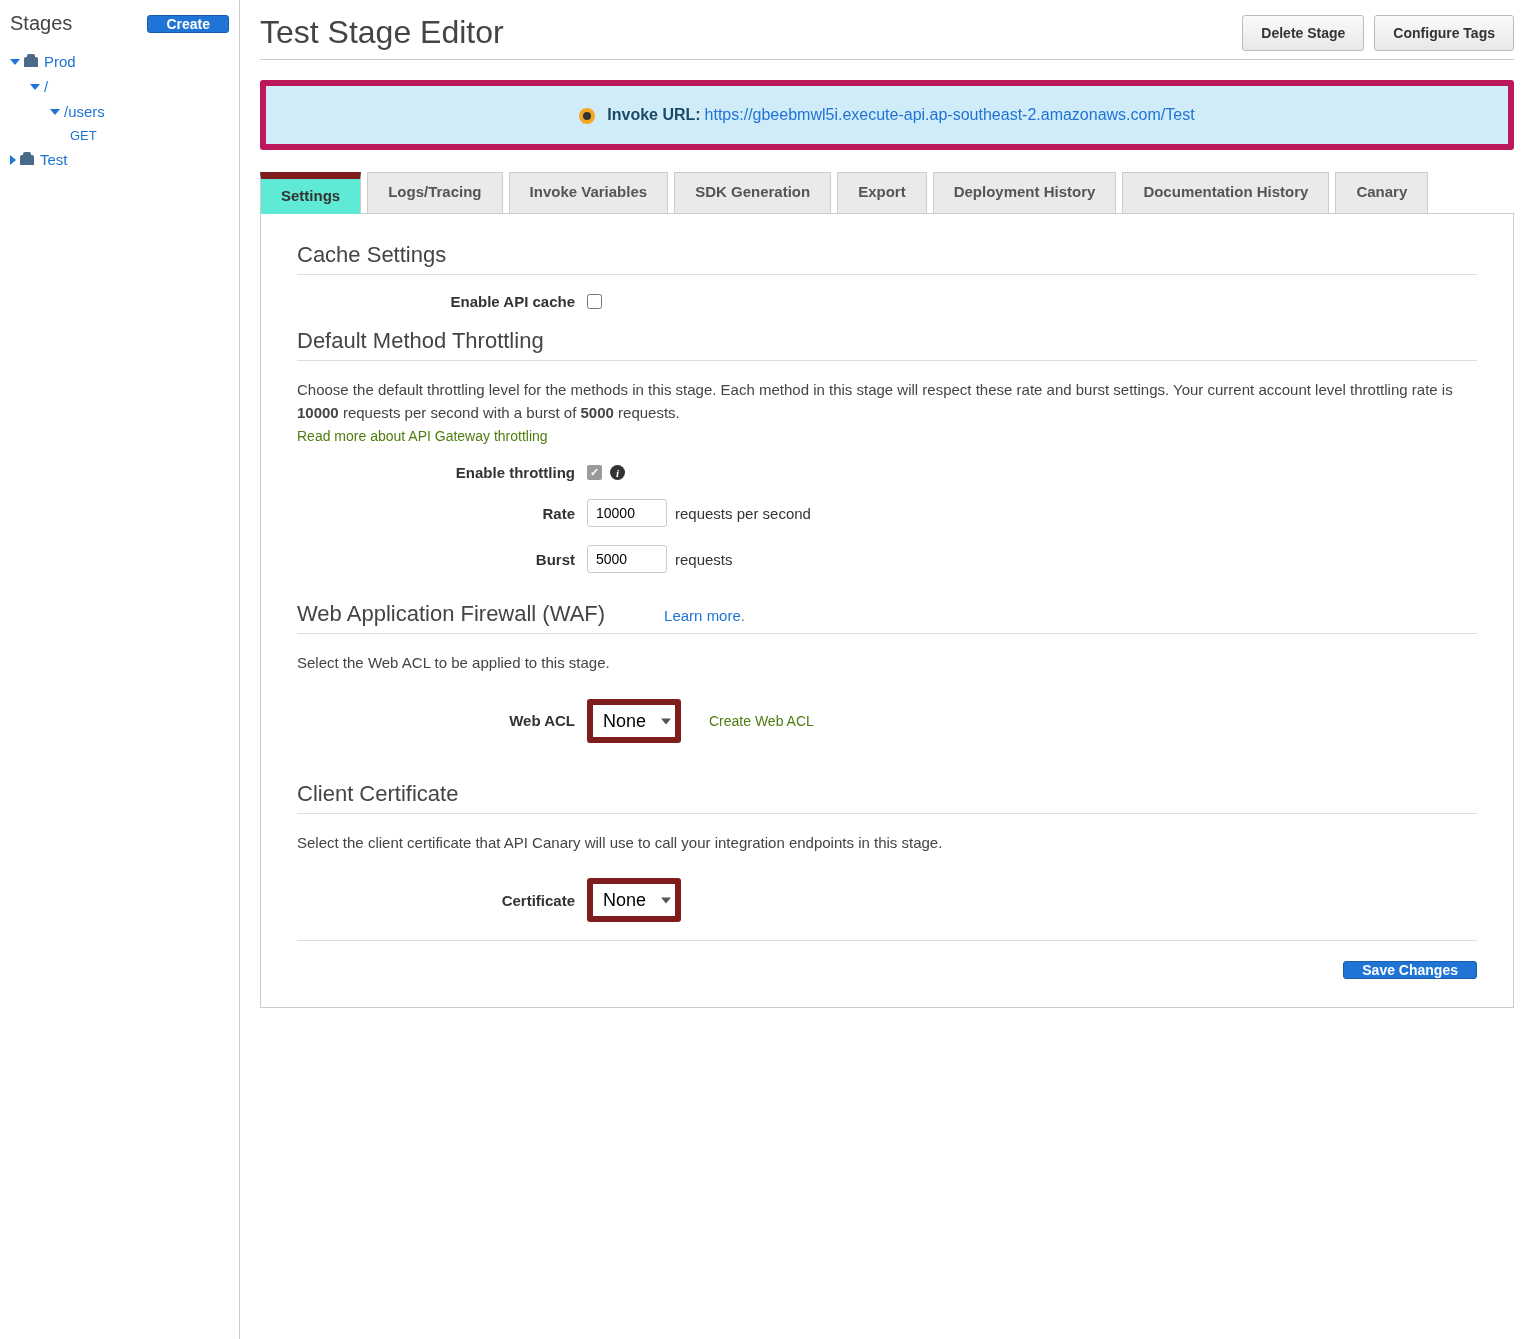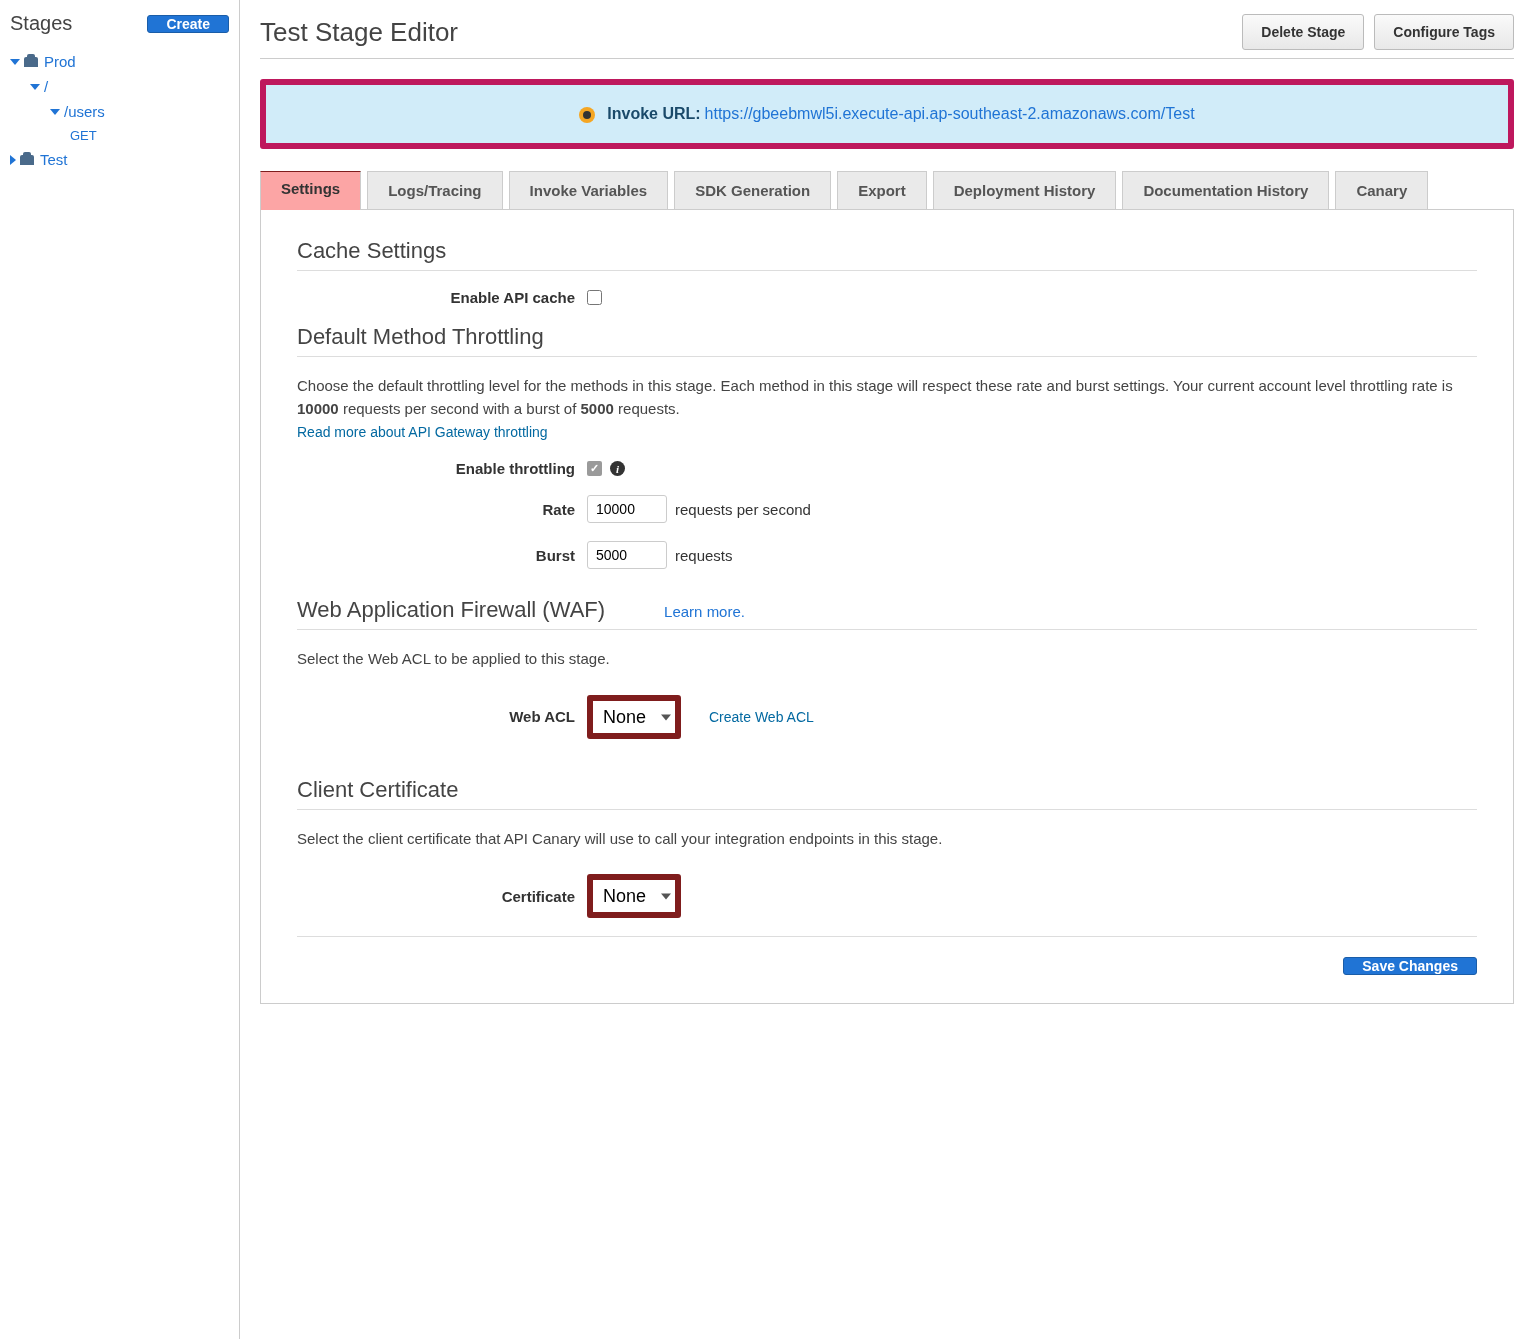--- a/index.html
+++ b/index.html
@@ -22,43 +22,43 @@
 .caret.down { border-left: 5px solid transparent; border-right: 5px solid transparent; border-top: 6px solid #2074d5; }
 .caret.right { border-top: 5px solid transparent; border-bottom: 5px solid transparent; border-left: 6px solid #2074d5; }
 .stage-icon { width: 14px; height: 10px; background: #4a6a8a; border-radius: 2px 2px 0 0; display: inline-block; margin-right: 6px; position: relative; }
 .stage-icon::after { content: ''; position: absolute; left: 3px; top: -3px; width: 8px; height: 3px; background: #4a6a8a; border-radius: 2px 2px 0 0; }
 .tree-label { color: #2074d5; }
 .tree-method { color: #2074d5; font-size: 13px; }
 
 
 .main { flex: 1; padding: 14px 20px; }
 .main-header { display: flex; justify-content: space-between; align-items: center; padding-bottom: 8px; border-bottom: 1px solid #ccc; margin-bottom: 20px; }
-.page-title { font-size: 26px; font-weight: 400; color: #444; }
+.page-title { font-size: 32px; font-weight: 400; color: #444; }
 .header-actions { display: flex; gap: 10px; }
 .btn-default { background: linear-gradient(#fafafa, #e8e8e8); border: 1px solid #bbb; border-radius: 3px; color: #333; font-weight: bold; padding: 9px 18px; font-size: 14px; cursor: pointer; }
 
 
 .invoke-banner { background: #d1ecf9; border: 6px solid #be185d; border-radius: 3px; padding: 20px; text-align: center; margin-bottom: 22px; }
 .target-icon { display: inline-block; width: 16px; height: 16px; background: #f5a623; border-radius: 50%; position: relative; margin-right: 8px; vertical-align: middle; }
 .target-icon::after { content: ''; position: absolute; left: 4px; top: 4px; width: 8px; height: 8px; background: #333; border-radius: 50%; }
 .invoke-label { font-weight: bold; color: #1a4a6a; font-size: 16px; }
 .invoke-url { color: #2074d5; font-size: 16px; text-decoration: none; }
 
 
 .tabs { display: flex; flex-wrap: wrap; gap: 6px; margin-bottom: 0; }
 .tab { background: #eaeaea; border: 1px solid #ccc; border-bottom: none; padding: 10px 20px; font-size: 15px; font-weight: bold; color: #555; cursor: pointer; border-radius: 0; }
-.tab.active { background: #fca5a5; border-top: 1px solid #7f1d1d; color: #333; position: relative; z-index: 2; margin-bottom: -1px; padding-top: 8px; }
+.tab.active { background: #5eead4; border-top: 7px solid #7f1d1d; color: #333; position: relative; z-index: 2; margin-bottom: -1px; padding-top: 8px; }
 
 
 .panel { border: 1px solid #ccc; padding: 28px 36px 28px 36px; background: #fff; }
 .section-title { font-size: 22px; font-weight: 400; color: #444; margin-bottom: 6px; }
 .section-rule { border: none; border-top: 1px solid #ddd; margin-bottom: 18px; }
 .section-desc { font-size: 15px; color: #444; line-height: 1.5; margin-bottom: 4px; }
 .section-desc b { font-weight: bold; }
-.link { color: #0369a1; text-decoration: none; cursor: pointer; }
+.link { color: #4d7c0f; text-decoration: none; cursor: pointer; }
 
 .form-row { display: flex; align-items: center; margin-bottom: 18px; }
 .form-label { width: 290px; text-align: right; font-weight: bold; font-size: 15px; padding-right: 12px; }
 .form-control-area { display: flex; align-items: center; gap: 8px; }
 .checkbox { width: 15px; height: 15px; }
 .checkbox-checked-disabled { width: 15px; height: 15px; background: #9a9a9a; border-radius: 2px; display: inline-flex; align-items: center; justify-content: center; }
 .checkbox-checked-disabled::after { content: '✓'; color: #fff; font-size: 11px; font-weight: bold; }
 .info-icon { width: 15px; height: 15px; background: #333; border-radius: 50%; color: #fff; font-size: 11px; font-weight: bold; display: inline-flex; align-items: center; justify-content: center; font-style: italic; font-family: serif; }
 .text-input { border: 1px solid #ccc; border-radius: 3px; padding: 5px 8px; font-size: 14px; width: 80px; }
 .select { border: 6px solid #7f1d1d; border-radius: 3px; padding: 6px 28px 6px 10px; font-size: 18px; background: #fff; appearance: none; position: relative; }

